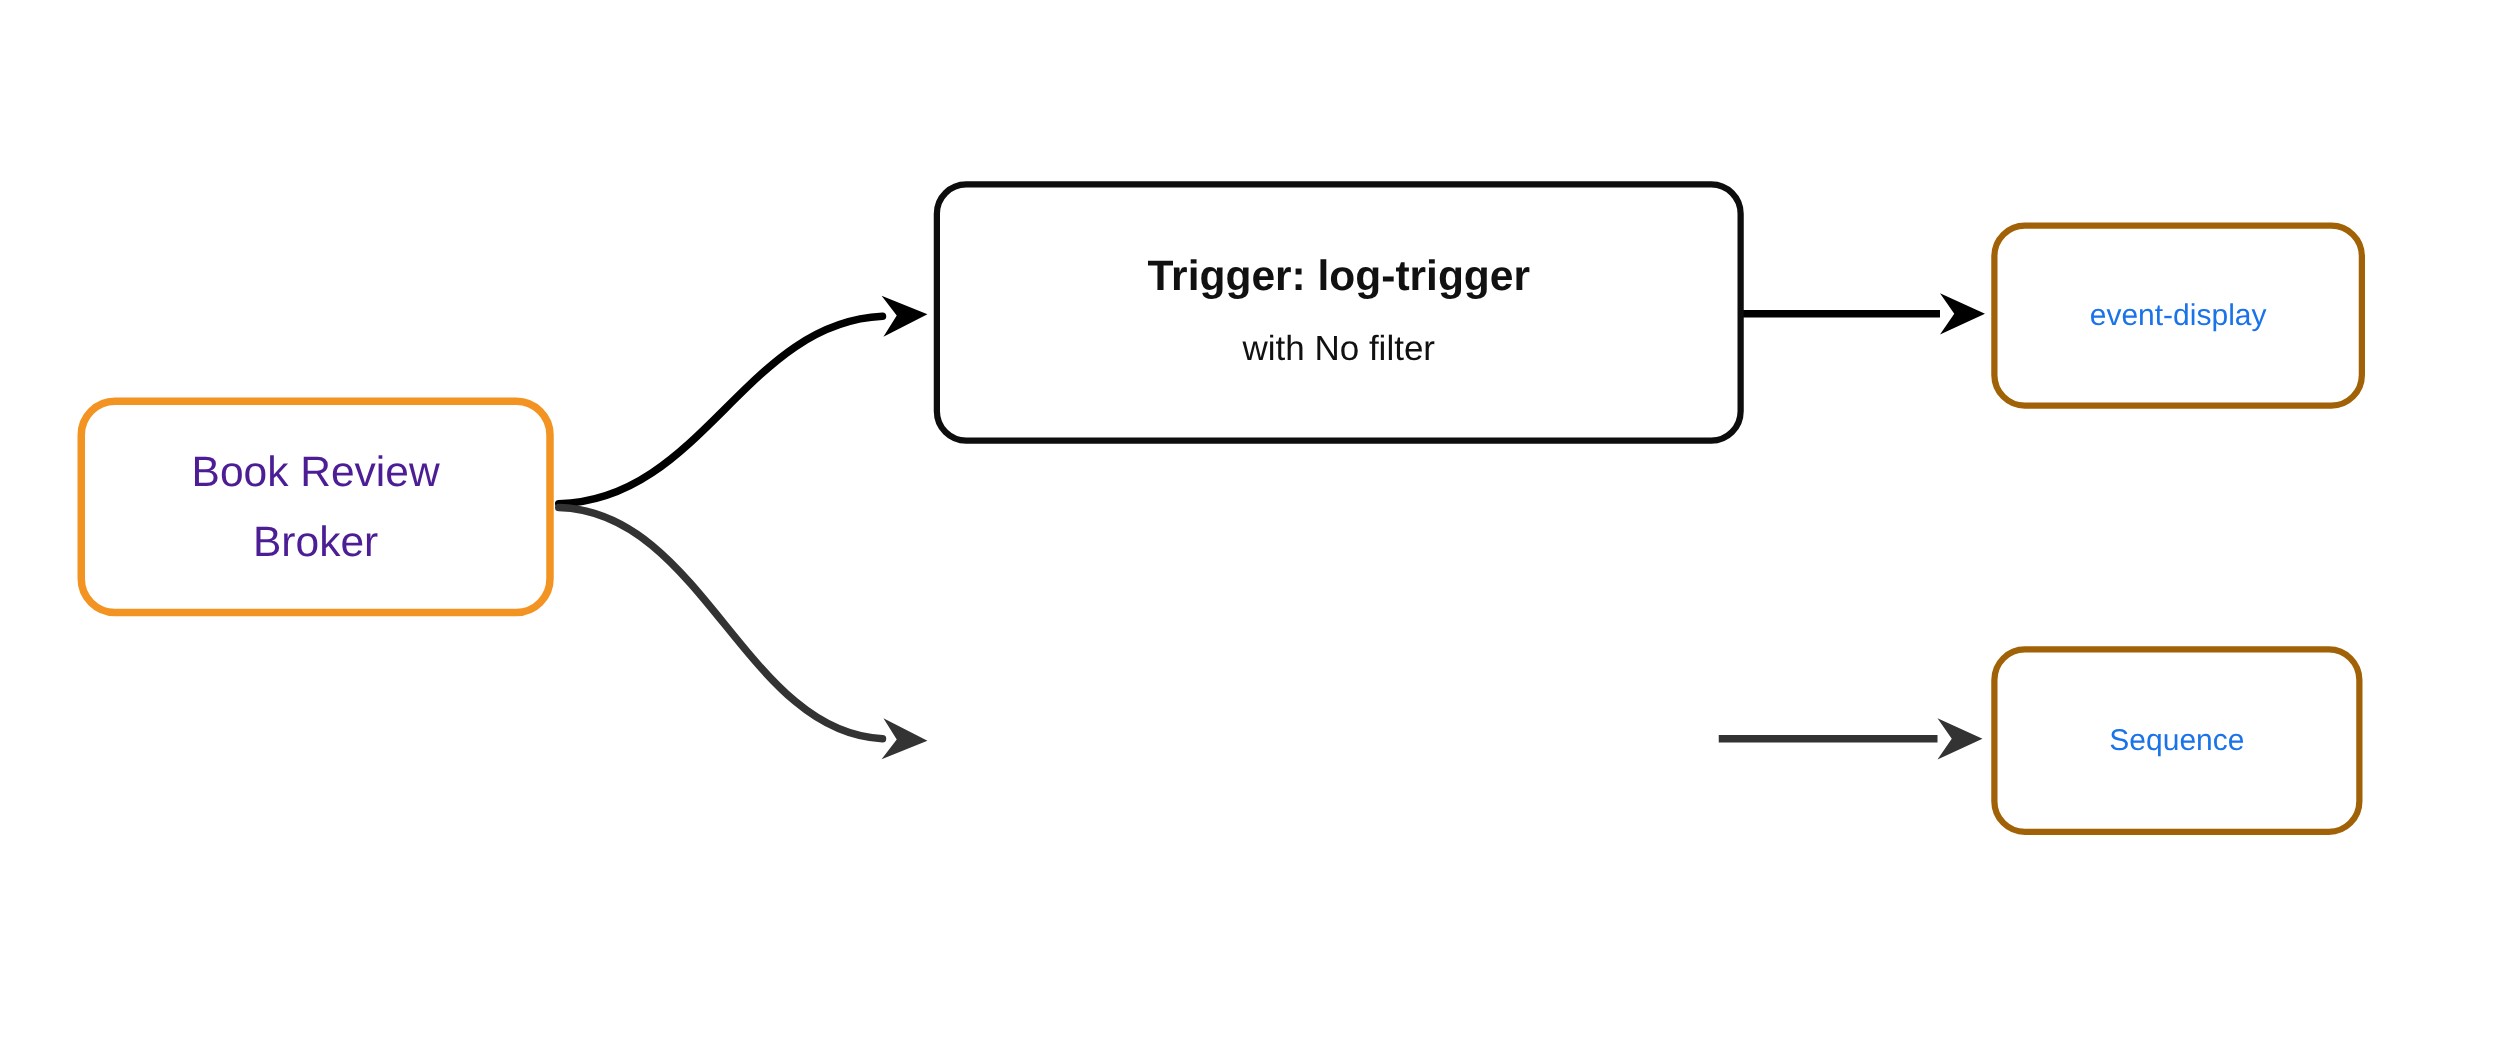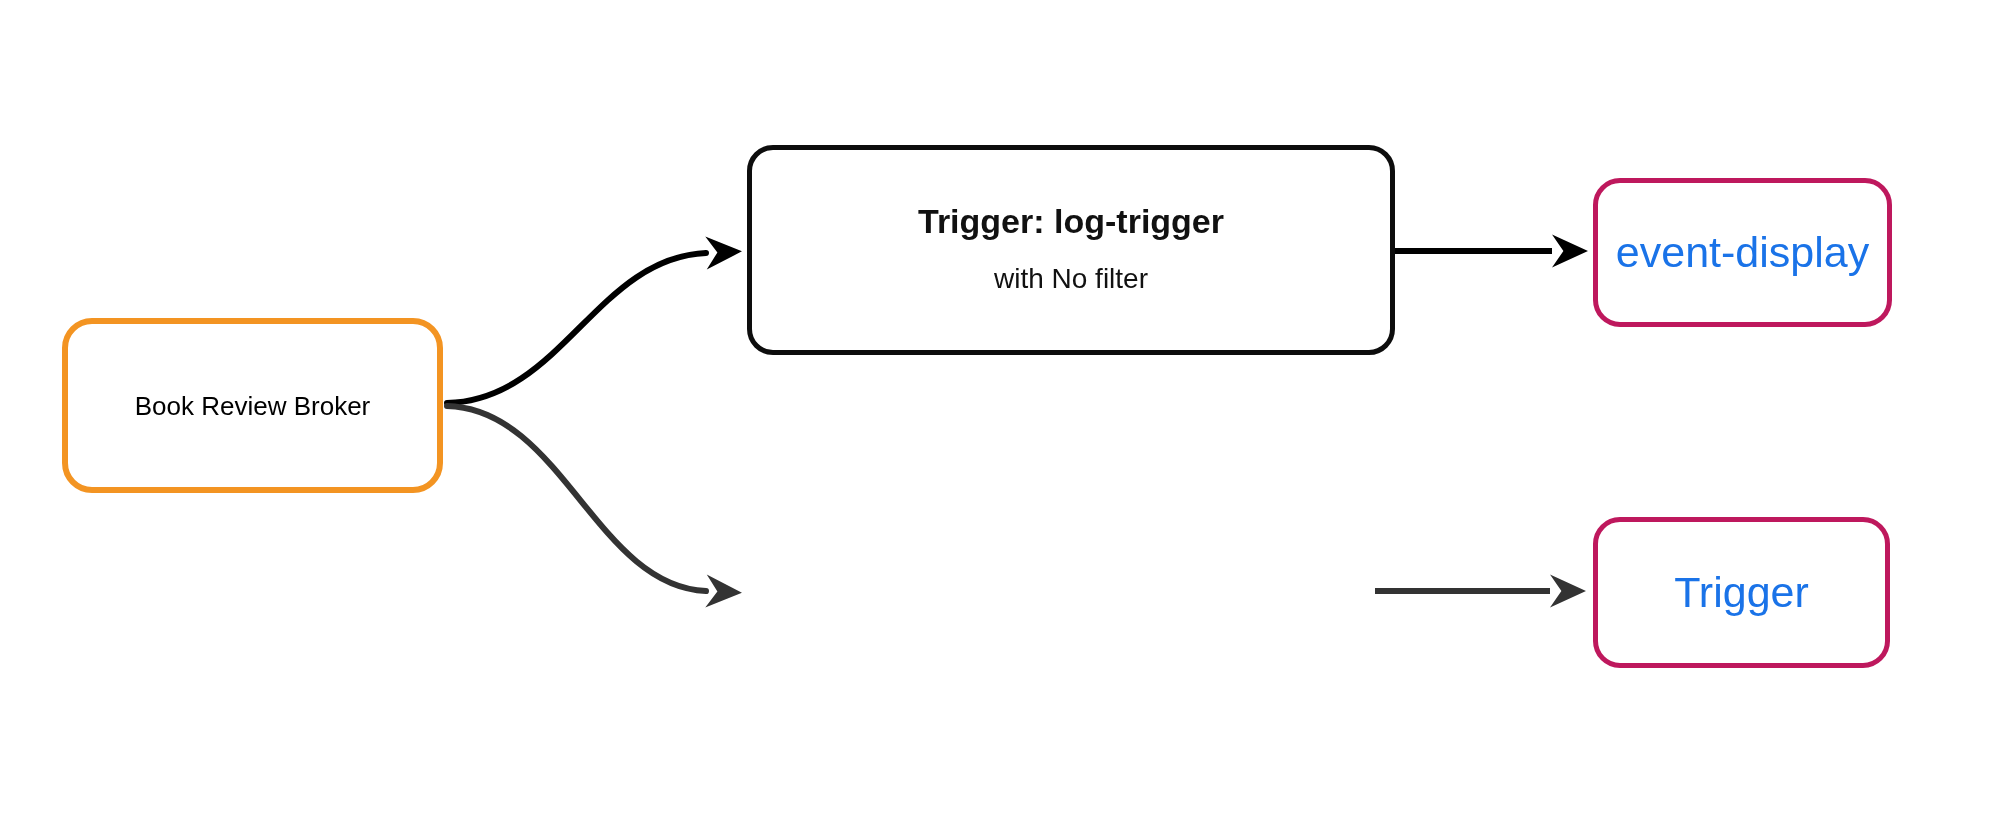--- a/index.html
+++ b/index.html
@@ -24,41 +24,41 @@
     flex-direction: column;
     align-items: center;
     justify-content: center;
     text-align: center;
   }
   .node-broker {
     left: 62px; top: 318px;
     width: 381px; height: 175px;
     border: 6px solid #F39422;
     border-radius: 30px;
-    color: #000000;
-    font-size: 26px;
+    color: #4c1d95;
+    font-size: 34px;
     line-height: 56px;
     padding: 0 40px;
   }
   .node-trigger {
     border: 5px solid #0D0D0D;
     border-radius: 38px;
     color: #111111;
     font-size: 34px;
     line-height: 58px;
   }
   .node-trigger-top { left: 747px; top: 145px; width: 648px; height: 210px; border-radius: 26px; }
   .node-trigger-bottom { left: 745px; top: 487px; width: 626px; height: 207px; }
   .trigger-title { font-weight: bold; }
   .trigger-subtitle { font-weight: normal; font-size: 28px; }
   .node-sink {
-    border: 5px solid #be185d;
+    border: 5px solid #a16207;
     border-radius: 27px;
     color: #1A73E8;
-    font-size: 43px;
+    font-size: 24px;
   }
   .node-sink-top { left: 1593px; top: 178px; width: 299px; height: 149px; }
   .node-sink-bottom { left: 1593px; top: 517px; width: 297px; height: 151px; }
 </style>
 </head>
 <body>
 
 <div class="canvas">
 
   <svg class="edges" viewBox="0 0 1999 831" xmlns="http://www.w3.org/2000/svg">
@@ -88,16 +88,16 @@
     <span class="trigger-title">Trigger: log-trigger</span>
     <span class="trigger-subtitle">with No filter</span>
   </div>
 
 
   <div class="node node-sink node-sink-top">
     <span>event-display</span>
   </div>
 
   <div class="node node-sink node-sink-bottom">
-    <span>Trigger</span>
+    <span>Sequence</span>
   </div>
 
 </div>
 
 </body></html>

